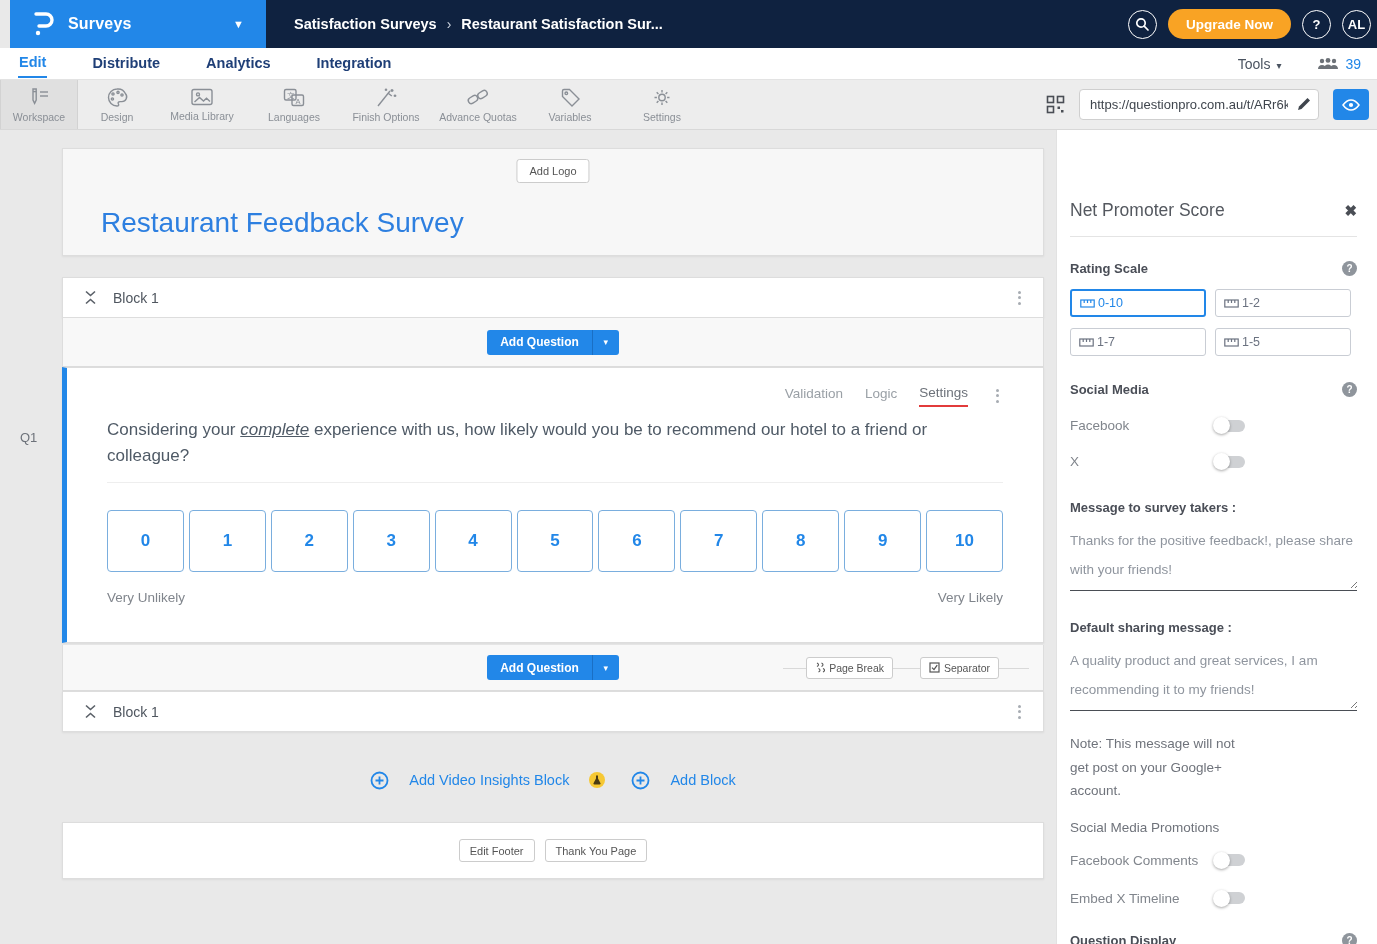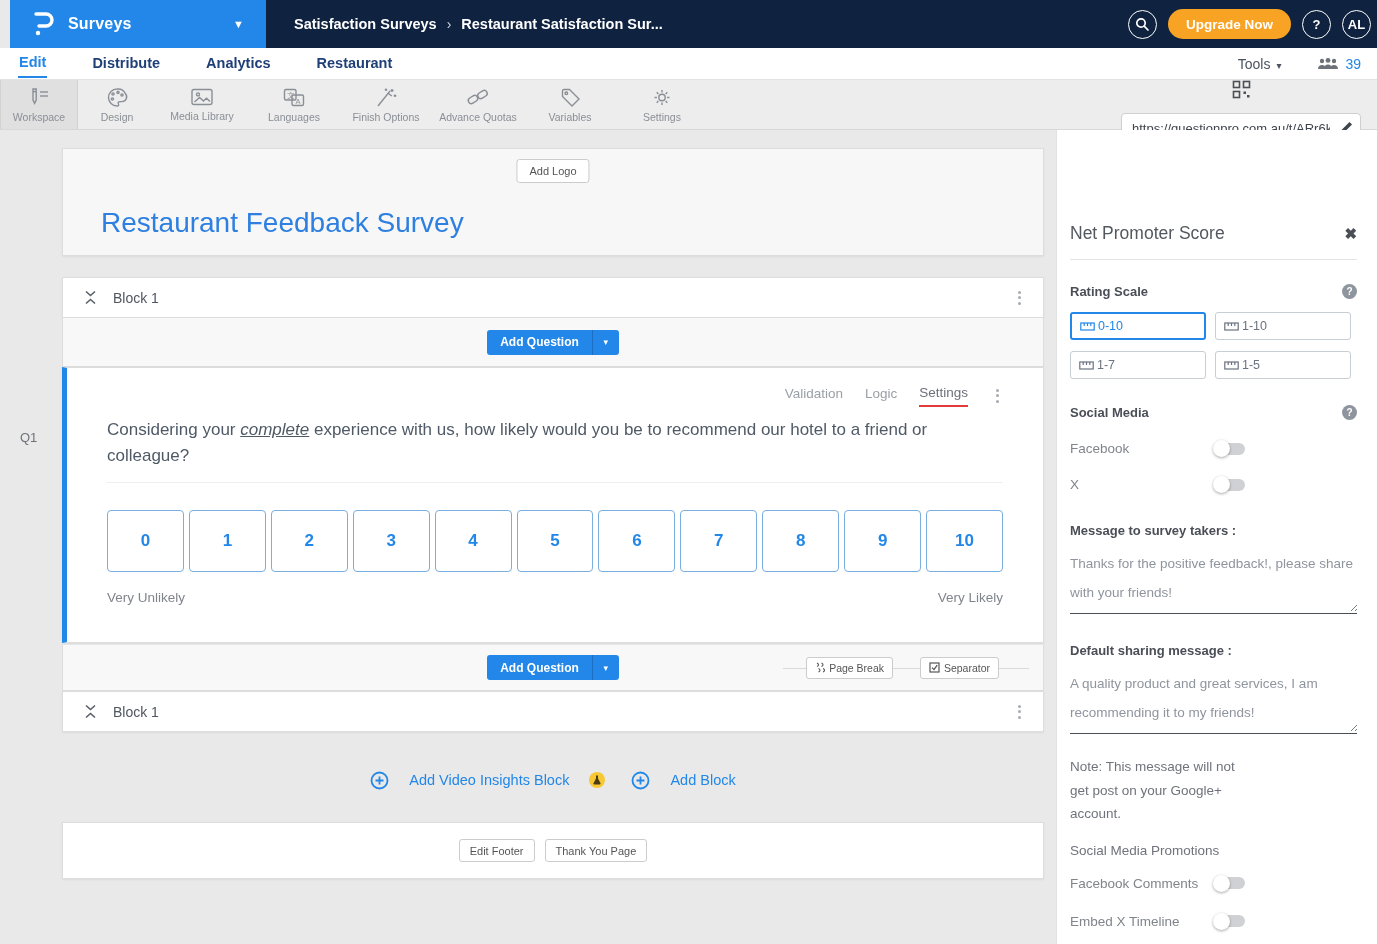--- a/index.html
+++ b/index.html
@@ -27,21 +27,21 @@
   .tools .tcaret { font-size:10px; color:#4a5360; margin-left:6px; }
   .collab { display:flex; align-items:center; gap:6px; margin-left:28px; cursor:pointer; }
   .collab .count { color:#2287e8; font-size:14px; }
 
   
   .toolbar { position:absolute; top:80px; left:0; width:1377px; height:50px; background:#ededed; border-bottom:1px solid #d8d8d8; display:flex; align-items:stretch; }
   .tool { width:78px; display:flex; flex-direction:column; align-items:center; justify-content:center; gap:3px; color:#8a8f96; font-size:10.5px; cursor:pointer; }
   .tool.active { background:#e0e0e0; border-left:1px solid #d2d2d2; border-right:1px solid #d2d2d2; }
   .tool svg { stroke:#8a8f96; fill:none; stroke-width:1.4; }
   .tool.wide { width:92px; }
-  .toolbar-right { margin-left:auto; display:flex; align-items:center; gap:14px; padding-right:16px;flex-direction:column; }
+  .toolbar-right { margin-left:auto; display:flex; align-items:center; gap:14px; padding-right:8px; }
   .qr svg { stroke:#4a4e55; fill:none; stroke-width:1.6; cursor:pointer; }
   .urlwrap { position:relative; width:240px; }
   .urlwrap input { width:240px; height:31px; border:1px solid #cfcfcf; border-radius:4px; background:#fff; font-size:13px; color:#3f454d; padding:0 30px 0 10px; font-family:"Liberation Sans",sans-serif; }
   .urlwrap .pencil { position:absolute; right:7px; top:7px; cursor:pointer; }
   .eye-btn { width:36px; height:31px; border:none; border-radius:4px; background:#2287e8; display:flex; align-items:center; justify-content:center; cursor:pointer; }
 
   
   .workspace { position:absolute; top:130px; left:0; width:1377px; height:814px; }
   .canvas { position:absolute; left:0; top:0; width:1056px; height:814px; background:#e9e9e9; }
   .qlabel { position:absolute; left:20px; top:300px; color:#6d727a; font-size:13px; }
@@ -84,21 +84,21 @@
 
   .addblocks { position:absolute; left:62px; top:630px; width:982px; height:40px; display:flex; align-items:center; justify-content:center; gap:26px; }
   .addblock-link { display:flex; align-items:center; gap:20px; color:#2287e8; font-size:14.5px; cursor:pointer; }
   .badge { width:16px; height:16px; border-radius:50%; background:#f6c834; display:flex; align-items:center; justify-content:center; }
 
   .footer-card { top:692px; height:57px; display:flex; align-items:center; justify-content:center; gap:10px; }
   .fbtn { height:23px; padding:0 10px; background:#fff; border:1px solid #ccc; border-radius:3px; font-size:11px; color:#555; cursor:pointer; font-family:"Liberation Sans",sans-serif; }
 
   
   .panel { position:absolute; left:1056px; top:0; width:321px; height:814px; background:#fff; border-left:1px solid #e2e2e2; padding:0 20px 0 13px; overflow:hidden; }
-  .panel-title-row { margin-top:93px; display:flex; align-items:center; }
+  .panel-title-row { margin-top:70px; display:flex; align-items:center; }
   .panel-title { color:#54585f; font-size:17.5px; }
   .close-x { margin-left:auto; color:#4a4e55; font-size:15px; font-weight:700; cursor:pointer; }
   .pdivider { margin-top:15px; border-top:1px solid #e4e4e4; }
   .sect-row { display:flex; align-items:center; }
   .sect-label { color:#4a4e57; font-size:13px; font-weight:700; }
   .help-circle { margin-left:auto; width:15px; height:15px; border-radius:50%; background:#8f959c; color:#fff; font-size:10px; font-weight:700; display:flex; align-items:center; justify-content:center; cursor:pointer; }
   .rs-row { margin-top:24px; }
   .rs-grid { margin-top:13px; display:grid; grid-template-columns:136px 136px; gap:11px 9px; }
   .rs-opt { height:28px; border:1px solid #c9cdd4; border-radius:3px; display:flex; align-items:center; padding-left:8px; gap:3px; font-size:12.5px; color:#6b7280; cursor:pointer; background:#fff; }
   .rs-opt svg { stroke:#6b7280; fill:none; stroke-width:1.2; }
@@ -147,21 +147,21 @@
       <button class="upgrade">Upgrade Now</button>
       <button class="circle-btn">?</button>
       <button class="circle-btn">AL</button>
     </div>
   </header>
 
   <nav class="tabbar">
     <span class="tab active">Edit</span>
     <span class="tab">Distribute</span>
     <span class="tab">Analytics</span>
-    <span class="tab">Restaurant</span>
+    <span class="tab">Integration</span>
     <div class="tabbar-right">
       <span class="tools"><span>Tools</span><span class="tcaret">▾</span></span>
       <span class="collab">
         <svg width="22" height="14" viewBox="0 0 22 14">
           <circle cx="5" cy="4" r="2.2" fill="#6d7278"></circle>
             <path d="M1 12c0-2.6 1.8-4 4-4s4 1.4 4 4z" fill="#6d7278"></path>
           <circle cx="11" cy="3.4" r="2.4" fill="#6d7278"></circle>
             <path d="M6.8 12c0-3 1.9-4.6 4.2-4.6s4.2 1.6 4.2 4.6z" fill="#6d7278"></path>
           <circle cx="17" cy="4" r="2.2" fill="#6d7278"></circle>
             <path d="M13 12c0-2.6 1.8-4 4-4s4 1.4 4 4z" fill="#6d7278"></path>
@@ -417,21 +417,21 @@
               <rect x="0.8" y="1" width="13.4" height="7"></rect>
               <path d="M4.2 1v3M7.5 1v3M10.8 1v3"></path>
             </svg>
           <span>0-10</span>
         </span>
         <span class="rs-opt">
           <svg width="15" height="9" viewBox="0 0 15 9">
               <rect x="0.8" y="1" width="13.4" height="7"></rect>
               <path d="M4.2 1v3M7.5 1v3M10.8 1v3"></path>
             </svg>
-          <span>1-10</span>
+          <span>1-2</span>
         </span>
         <span class="rs-opt">
           <svg width="15" height="9" viewBox="0 0 15 9">
               <rect x="0.8" y="1" width="13.4" height="7"></rect>
               <path d="M4.2 1v3M7.5 1v3M10.8 1v3"></path>
             </svg>
           <span>1-7</span>
         </span>
         <span class="rs-opt">
           <svg width="15" height="9" viewBox="0 0 15 9">

